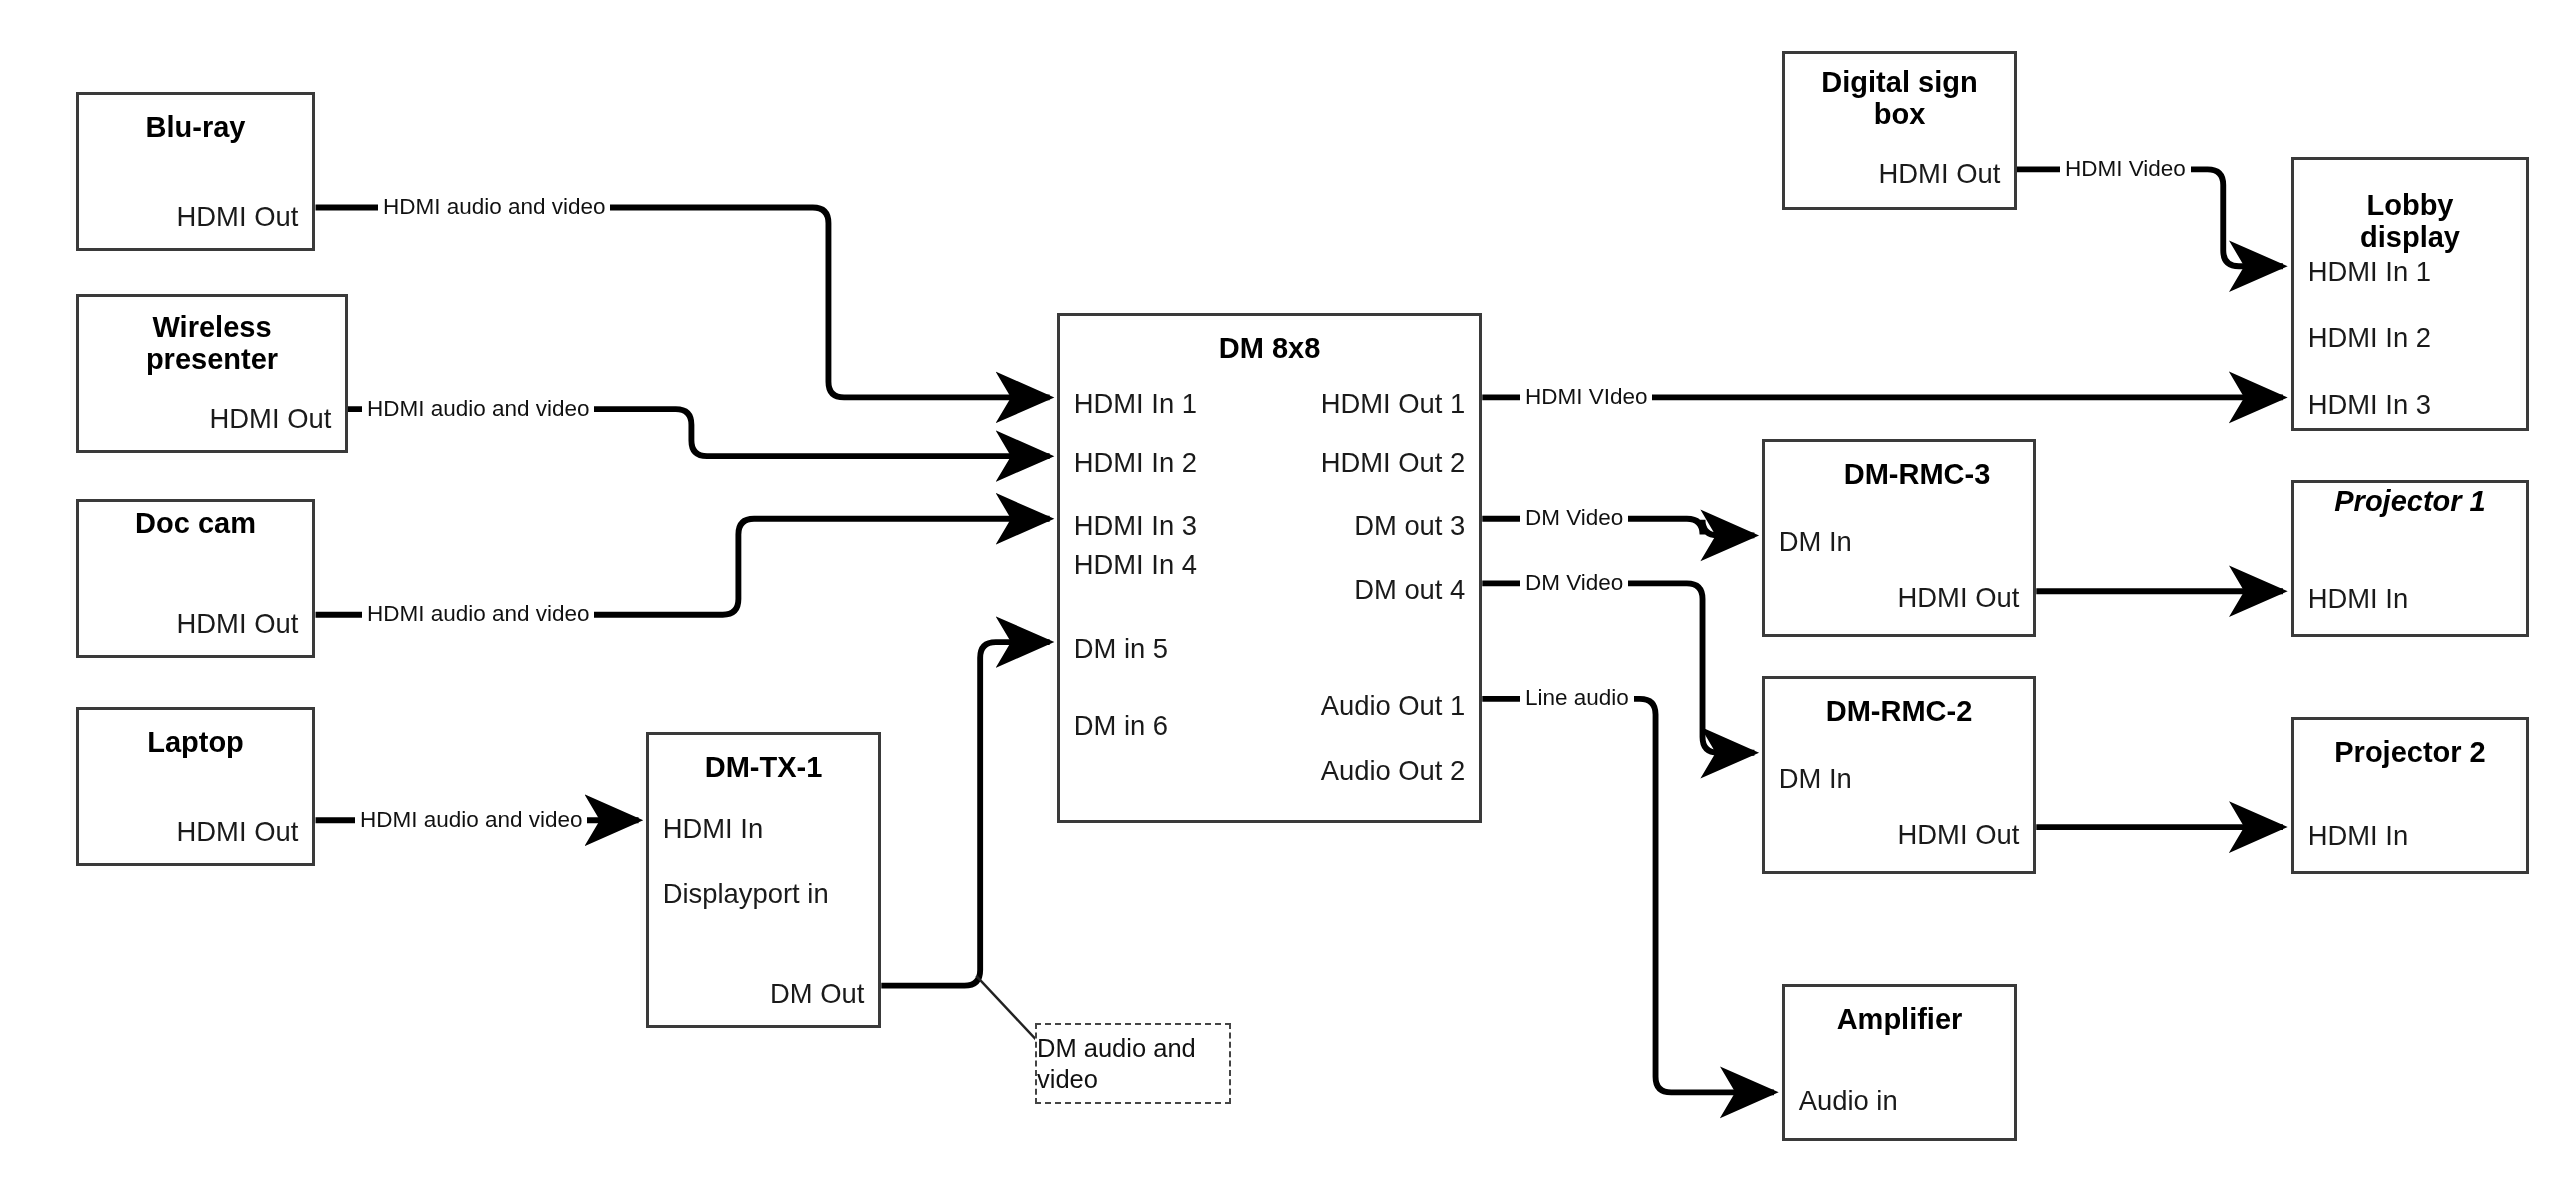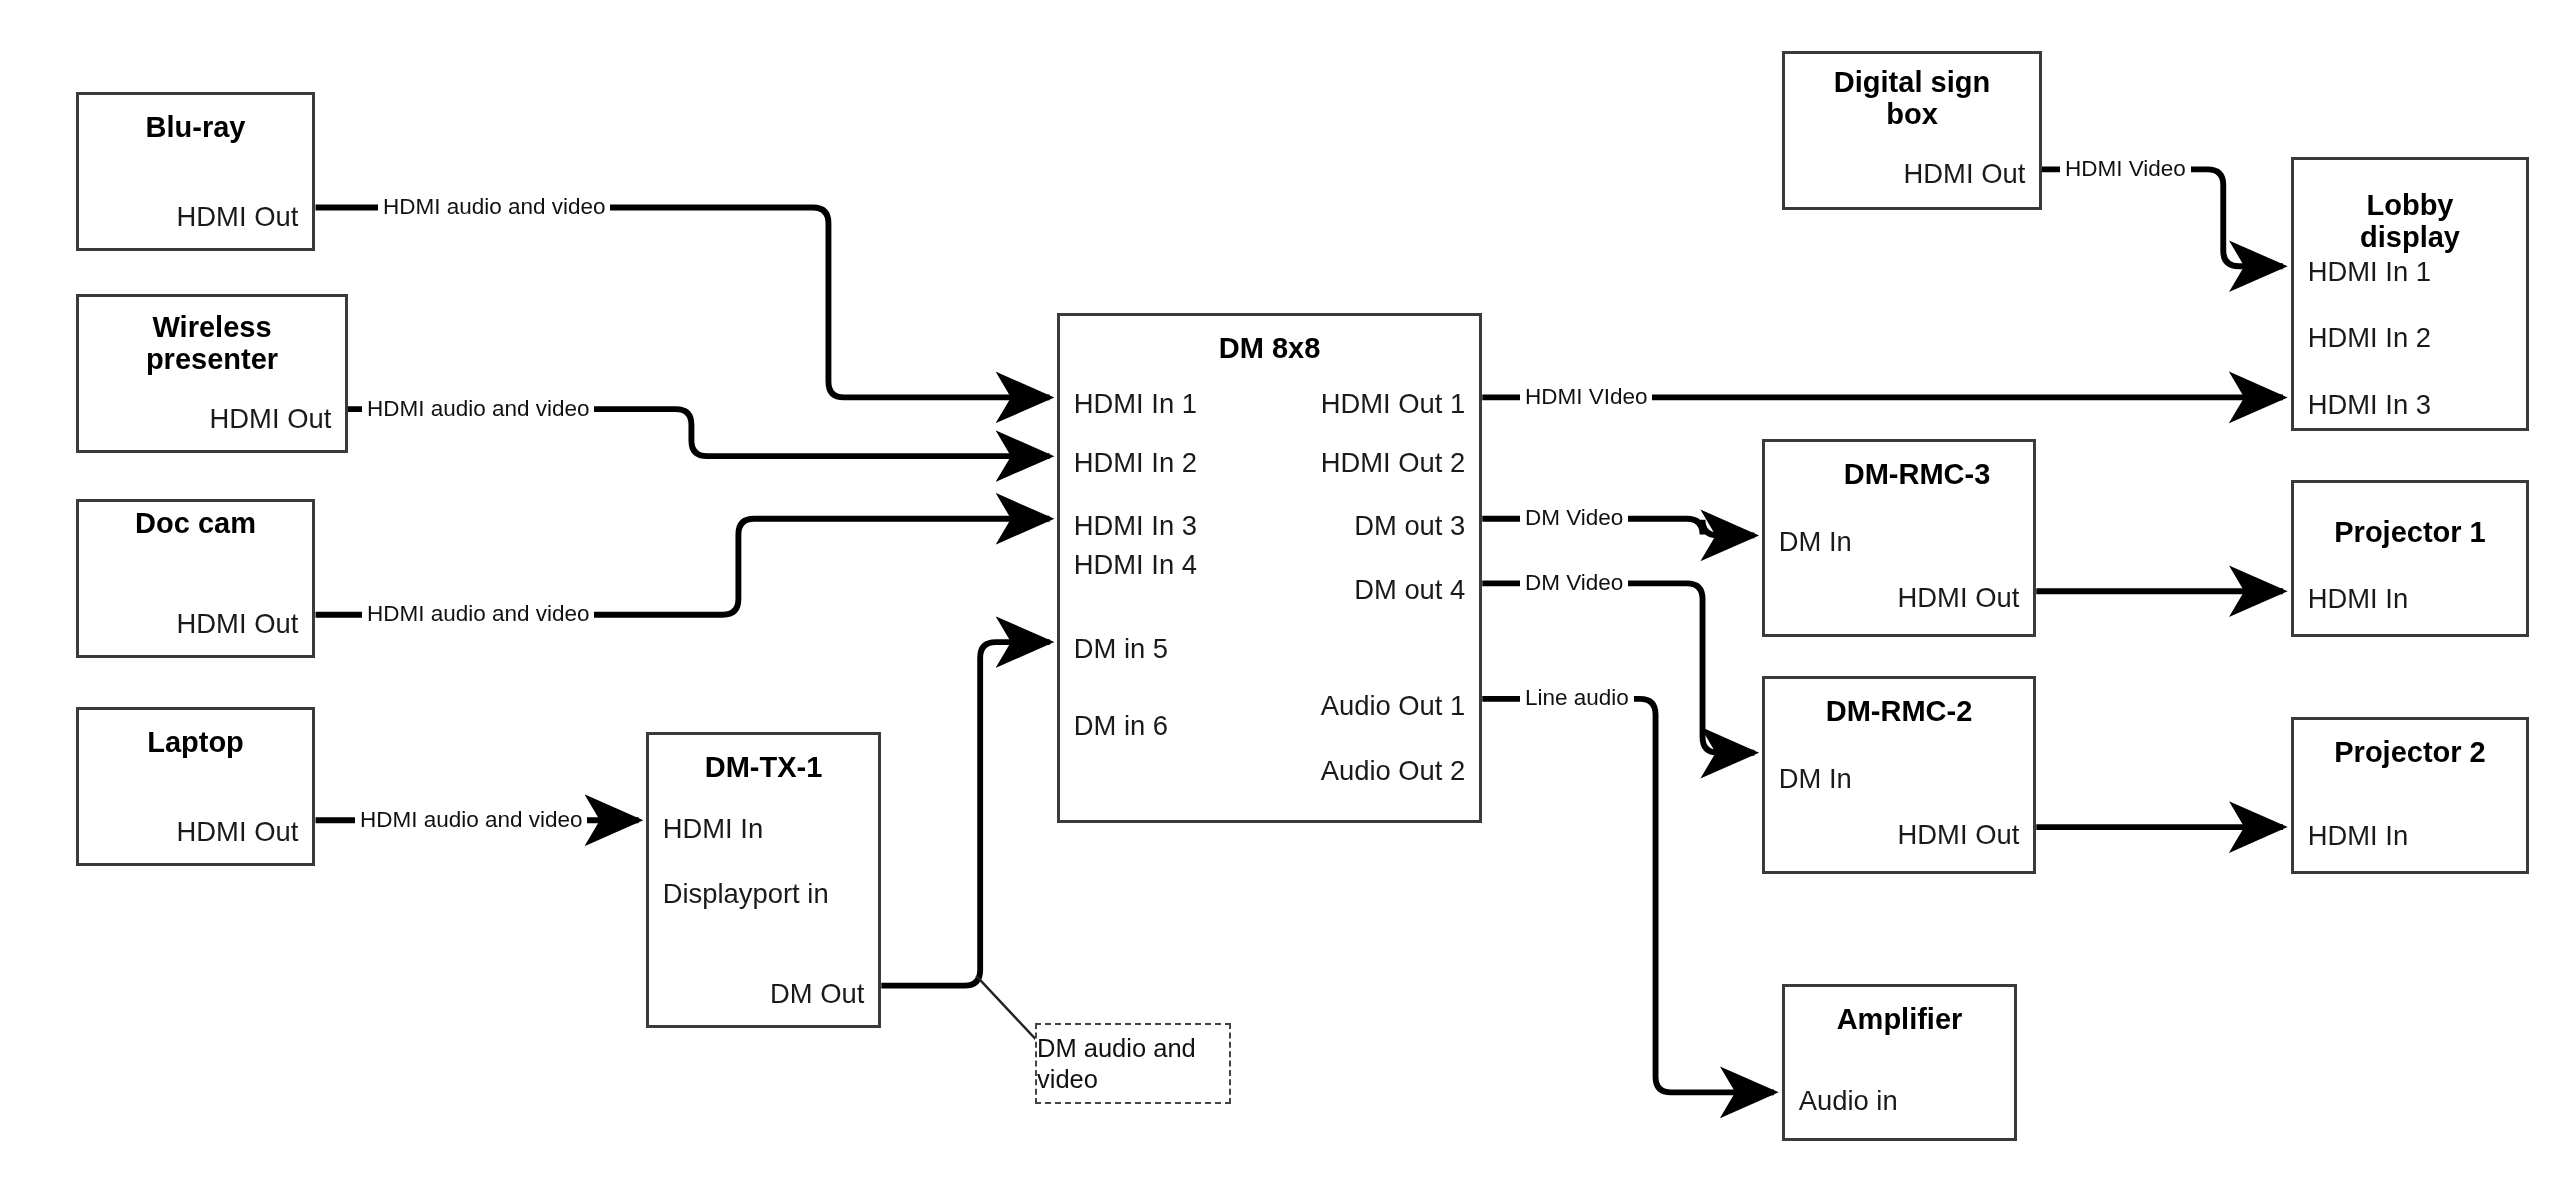--- a/index.html
+++ b/index.html
@@ -148,21 +148,21 @@
     <div class="port left" style="top:319px;">DM in 5</div>
     <div class="port left" style="top:396px;">DM in 6</div>
     <div class="port right" style="top:74px;">HDMI Out 1</div>
     <div class="port right" style="top:133px;">HDMI Out 2</div>
     <div class="port right" style="top:196px;">DM out 3</div>
     <div class="port right" style="top:260px;">DM out 4</div>
     <div class="port right" style="top:376px;">Audio Out 1</div>
     <div class="port right" style="top:441px;">Audio Out 2</div>
   </div>
 
-  <div class="node" style="left:1782px; top:51px; width:260px; height:159px;">
+  <div class="node" style="left:1782px; top:51px; width:235px; height:159px;">
     <div class="node-title" style="margin-top:11.7px;">Digital sign
 box</div>
     <div class="port right" style="top:106px;">HDMI Out</div>
   </div>
 
   <div class="node" style="left:2291px; top:157px; width:238px; height:274px;">
     <div class="node-title" style="margin-top:29px;">Lobby
 display</div>
     <div class="port left" style="top:98px;">HDMI In 1</div>
     <div class="port left" style="top:164px;">HDMI In 2</div>
@@ -175,21 +175,21 @@
     <div class="port right" style="top:142px;">HDMI Out</div>
   </div>
 
   <div class="node" style="left:1762px; top:676px; width:274px; height:198px;">
     <div class="node-title" style="margin-top:15.7px;">DM-RMC-2</div>
     <div class="port left" style="top:86px;">DM In</div>
     <div class="port right" style="top:142px;">HDMI Out</div>
   </div>
 
   <div class="node" style="left:2291px; top:480px; width:238px; height:157px;">
-    <div class="node-title" style="margin-top:33px;">Projector 1</div>
+    <div class="node-title" style="margin-top:2px;font-style:italic;">Projector 1</div>
     <div class="port left" style="top:102px;">HDMI In</div>
   </div>
 
   <div class="node" style="left:2291px; top:717px; width:238px; height:157px;">
     <div class="node-title" style="margin-top:15.7px;">Projector 2</div>
     <div class="port left" style="top:102px;">HDMI In</div>
   </div>
 
   <div class="node" style="left:1782px; top:984px; width:235px; height:157px;">
     <div class="node-title" style="margin-top:15.7px;">Amplifier</div>

